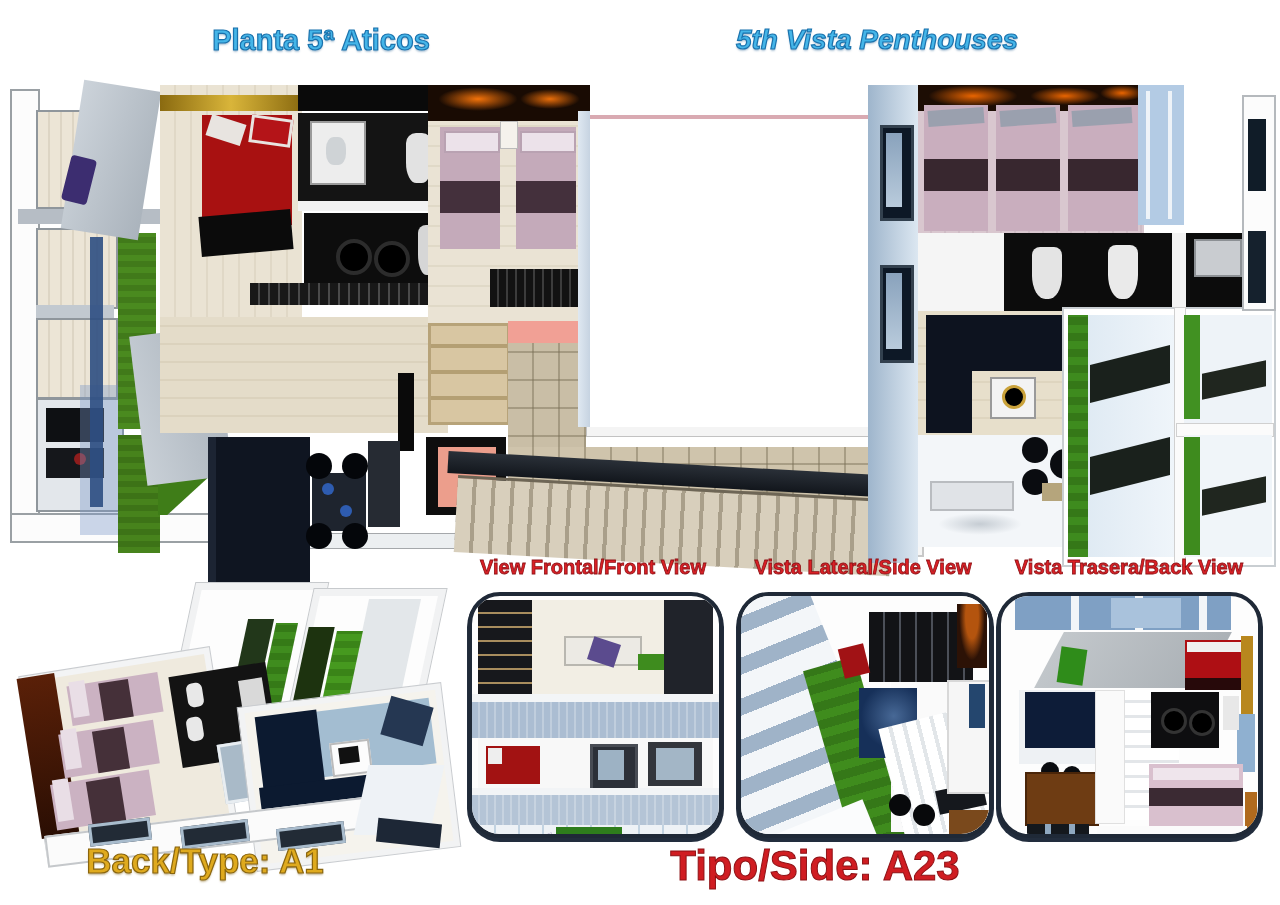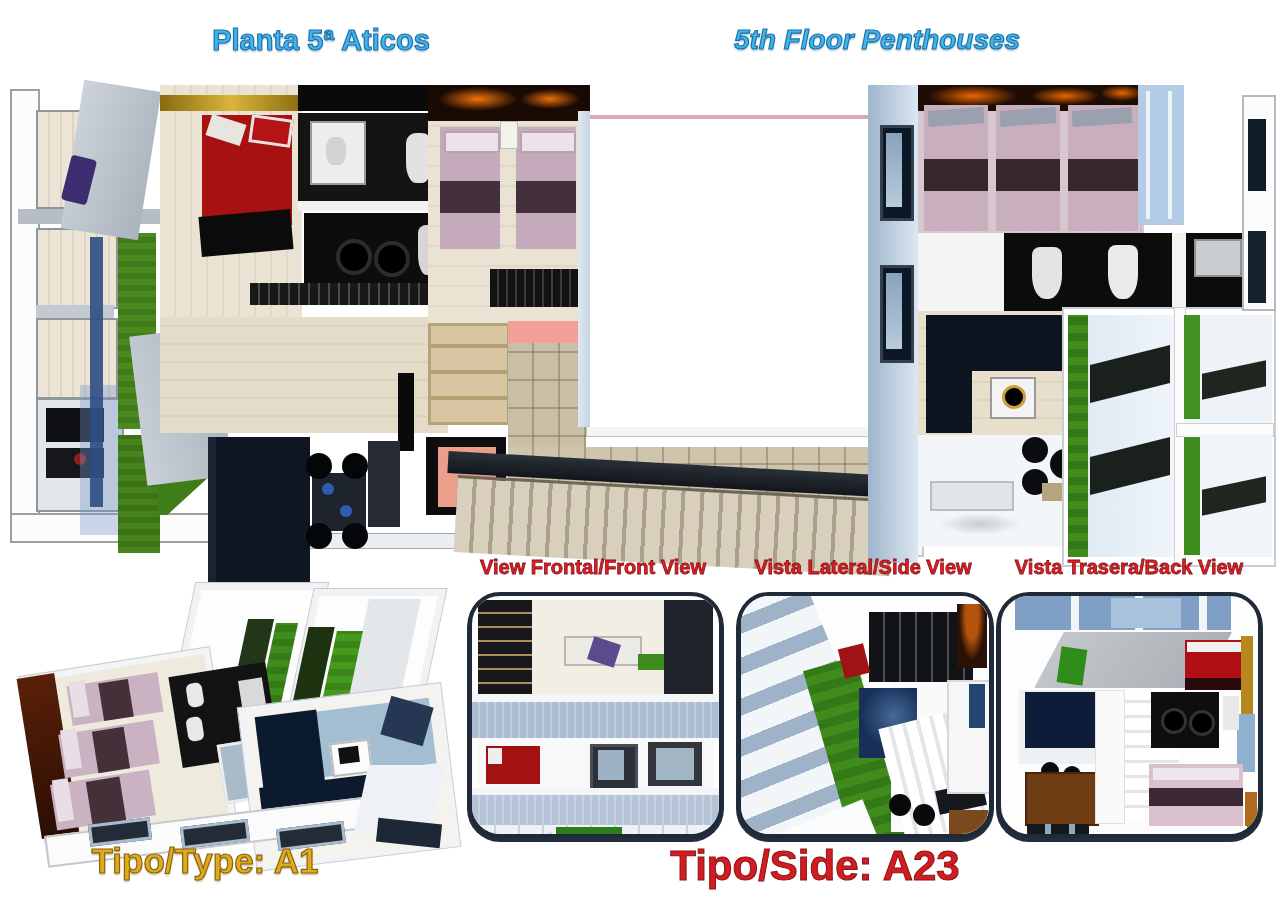--- a/index.html
+++ b/index.html
@@ -27,21 +27,21 @@
            -webkit-text-stroke:1.2px #8a650e;text-shadow:0 2px 2px rgba(120,90,10,.4);}
   .type-a23{left:620px;top:842px;width:390px;font-size:42px;color:#d01d22;
             -webkit-text-stroke:1px #8c1014;}
 </style>
 </head>
 <body>
 
 <div class="canvas">
 
   <div class="title title-es">Planta 5ª Aticos</div>
-  <div class="title title-en">5th Floor Penthouses</div>
+  <div class="title title-en">5th Vista Penthouses</div>
 
   <div class="plan">
       <div style="position: absolute; left: 0px; top: 4px; width: 26px; height: 446px; background: rgb(252, 252, 252); border: 2px solid rgb(154, 160, 164);"></div>
       <div style="position: absolute; left: 0px; top: 428px; width: 208px; height: 26px; background: rgb(252, 252, 252); border: 2px solid rgb(154, 160, 164);"></div>
       <div style="position: absolute; left: 204px; top: 448px; width: 706px; height: 14px; background: rgb(236, 239, 241); border: 1px solid rgb(165, 168, 171);"></div>
       <div style="position: absolute; left: 26px; top: 25px; width: 78px; height: 95px; background: repeating-linear-gradient(90deg, rgb(236, 229, 214) 0px, rgb(236, 229, 214) 10px, rgb(221, 213, 196) 10px, rgb(221, 213, 196) 12px); border: 2px solid rgb(143, 150, 156);"></div>
       <div style="position: absolute; left: 8px; top: 124px; width: 164px; height: 15px; background: rgb(182, 189, 197);"></div>
       <div style="position: absolute; left: 26px; top: 143px; width: 78px; height: 77px; background: repeating-linear-gradient(90deg, rgb(236, 229, 214) 0px, rgb(236, 229, 214) 10px, rgb(221, 213, 196) 10px, rgb(221, 213, 196) 12px); border: 2px solid rgb(143, 150, 156);"></div>
       <div style="position: absolute; left: 26px; top: 220px; width: 78px; height: 13px; background: rgb(194, 201, 208);"></div>
       <div style="position: absolute; left: 26px; top: 233px; width: 78px; height: 77px; background: repeating-linear-gradient(90deg, rgb(236, 229, 214) 0px, rgb(236, 229, 214) 10px, rgb(221, 213, 196) 10px, rgb(221, 213, 196) 12px); border: 2px solid rgb(143, 150, 156);"></div>
@@ -278,16 +278,16 @@
       <div style="position: absolute; left: 24px; top: 176px; width: 70px; height: 50px; background: rgb(110, 60, 19); border: 2px solid rgb(74, 37, 9);"></div>
       <div style="position: absolute; left: 26px; top: 228px; width: 62px; height: 16px; background: repeating-linear-gradient(90deg, transparent 0px, transparent 18px, rgb(143, 168, 192) 18px, rgb(143, 168, 192) 24px) rgb(20, 24, 29);"></div>
       <div style="position: absolute; left: 148px; top: 168px; width: 94px; height: 62px; background: rgb(217, 192, 206);"></div>
       <div style="position: absolute; left: 148px; top: 192px; width: 94px; height: 18px; background: rgb(59, 42, 51);"></div>
       <div style="position: absolute; left: 152px; top: 172px; width: 86px; height: 12px; background: rgb(239, 229, 236);"></div>
       <div style="position: absolute; left: 94px; top: 94px; width: 28px; height: 132px; background: rgb(250, 250, 250); border: 1px solid rgb(224, 224, 224);"></div>
       <div style="position: absolute; left: 244px; top: 196px; width: 12px; height: 50px; background: rgb(176, 106, 30);"></div>
       <div style="position: absolute; left: 96px; top: 230px; width: 150px; height: 20px; background: rgb(251, 251, 251);"></div>
     </div>
 
-  <div class="type-label type-a1">Tipo/Type: A1</div>
+  <div class="type-label type-a1">Back/Type: A1</div>
   <div class="type-label type-a23">Tipo/Side: A23</div>
 
 </div>
 
 </body></html>

